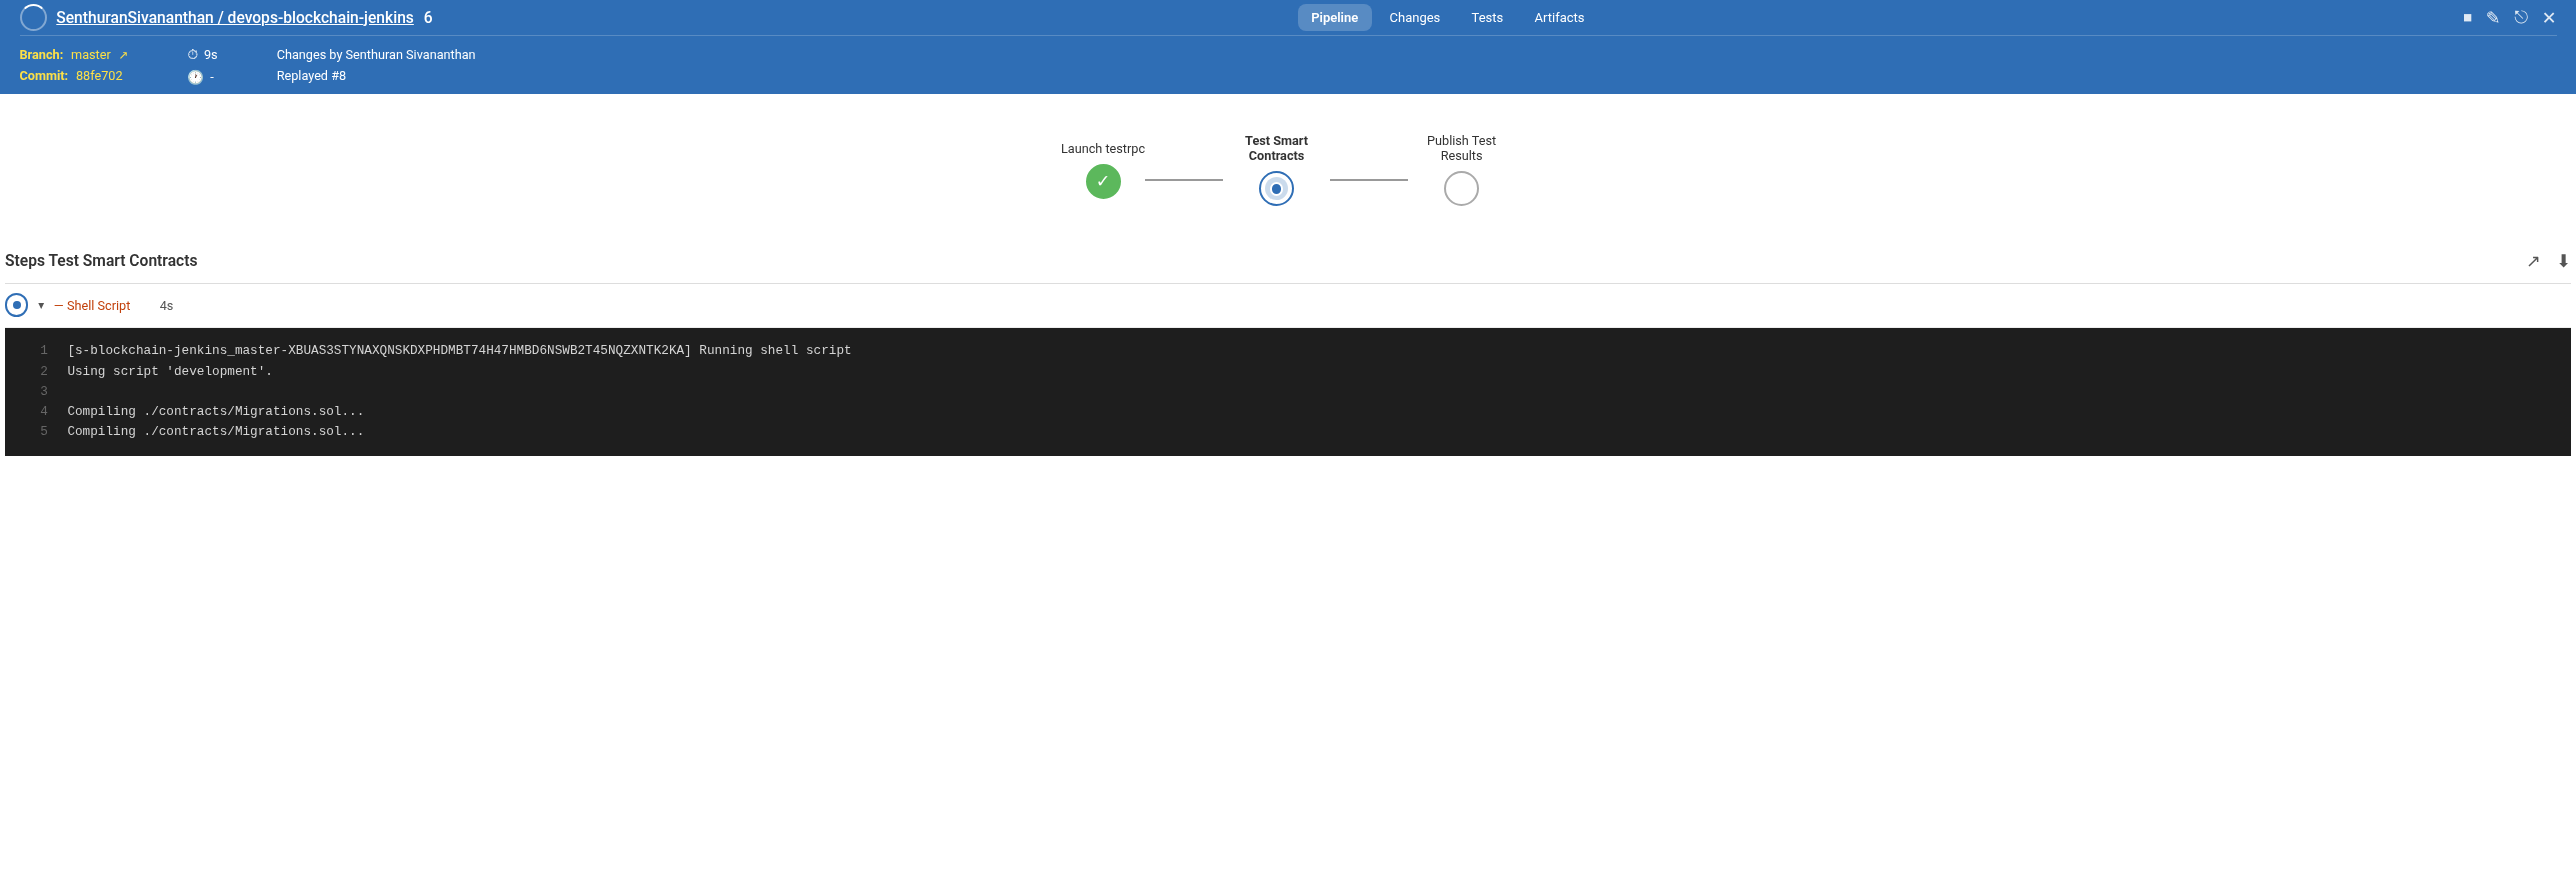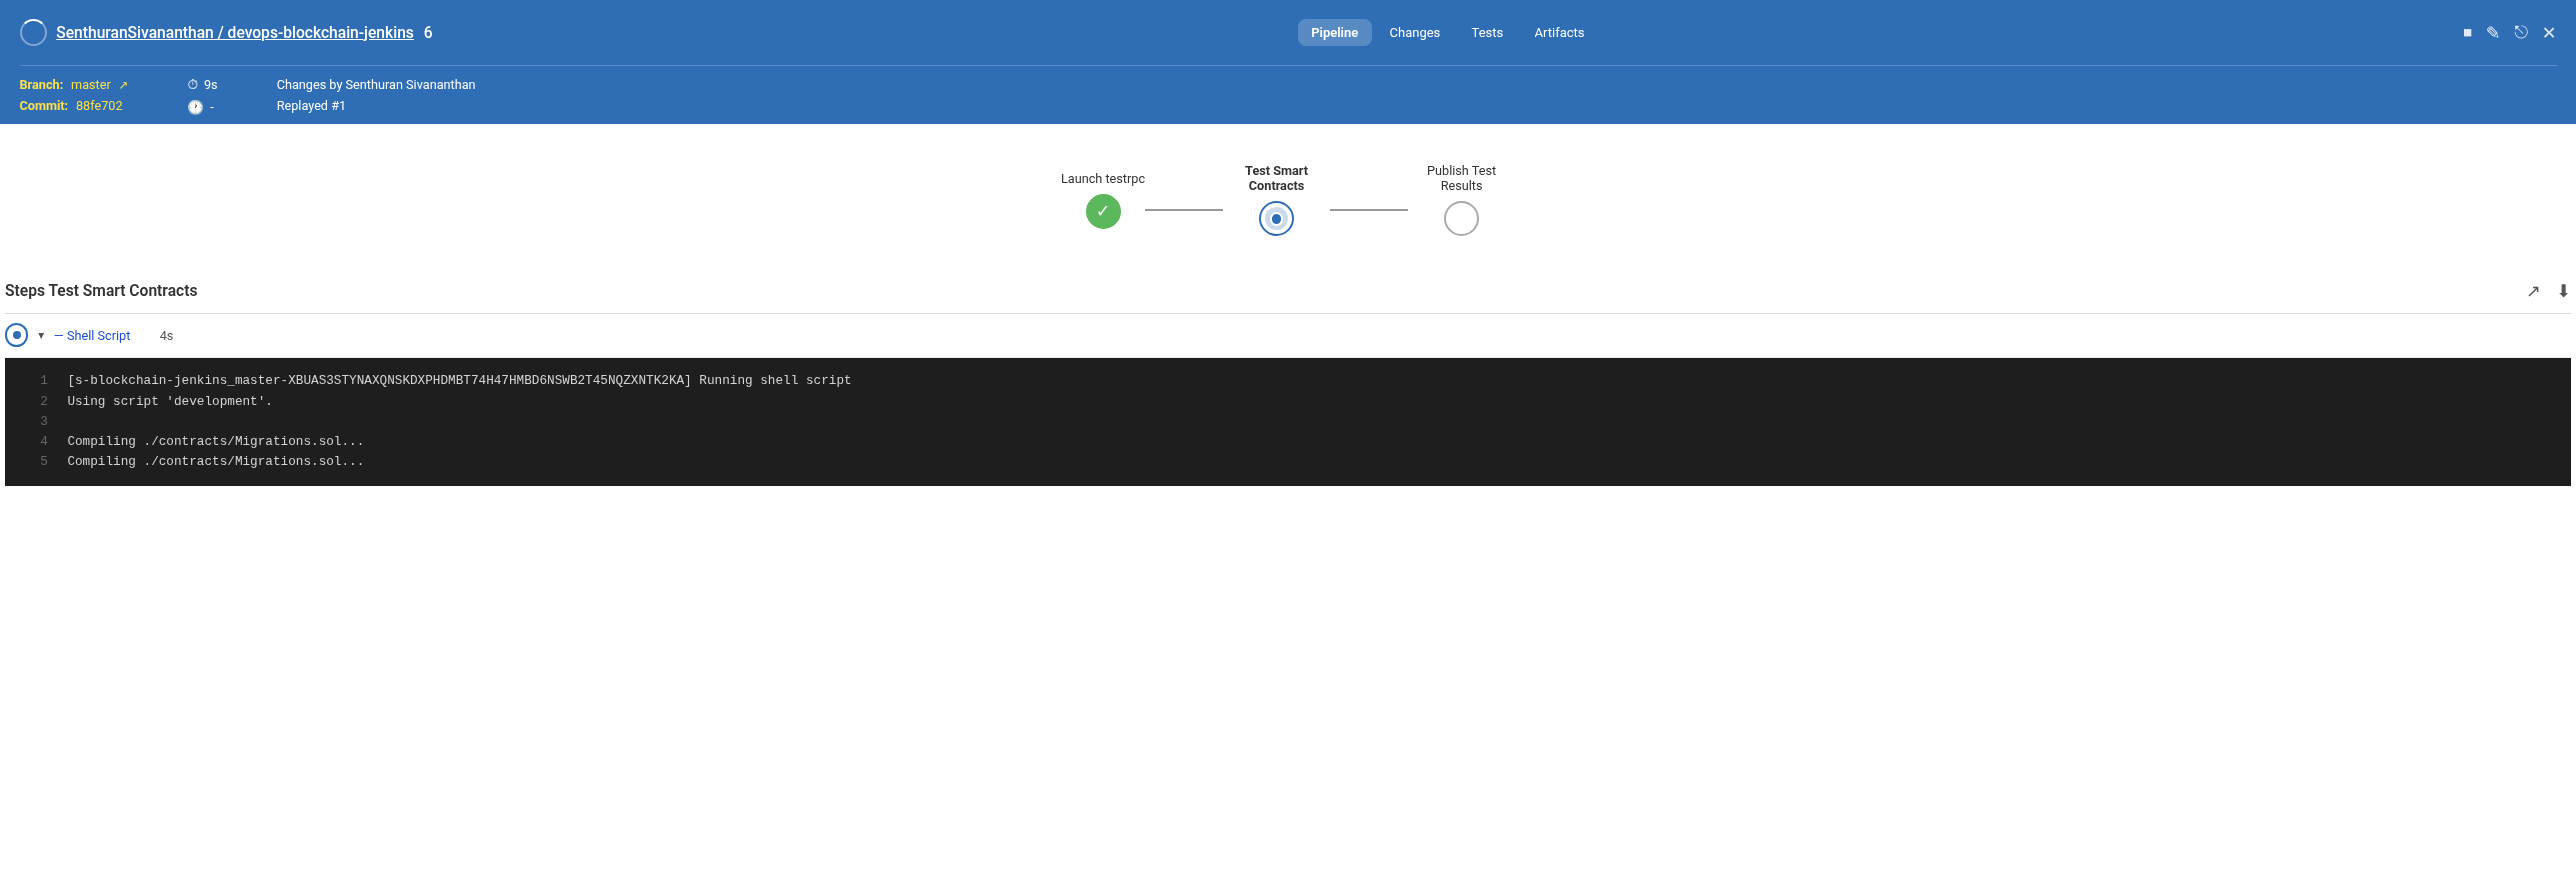--- a/index.html
+++ b/index.html
@@ -8,21 +8,21 @@
     
     .header {
       background: #2f6eb5;
       color: #fff;
       padding: 0 19.5px;
     }
     .header-top {
       display: flex;
       align-items: center;
       justify-content: space-between;
-      height: 66px;
+      height: 36px;
       border-bottom: 1px solid rgba(255,255,255,0.2);
     }
     .header-title {
       display: flex;
       align-items: center;
       gap: 9.8px;
     }
     .header-title a {
       color: #fff;
       text-decoration: underline;
@@ -251,21 +251,21 @@
       color: #555;
       cursor: pointer;
     }
     .step-label {
       flex: 1;
       font-size: 12.7px;
       color: #333;
       font-family: monospace;
     }
     .step-type {
-      color: #1d4ed8;
+      color: #c2410c;
       font-size: 12.7px;
     }
     .step-duration {
       font-size: 12.7px;
       color: #555;
       margin-left: 19.5px;
     }
 
     
     .log-output {
@@ -335,21 +335,21 @@
         <span>9s</span>
       </div>
       <div class="meta-timing">
         <span class="clock-icon">🕐</span>
         <span>-</span>
       </div>
     </div>
 
     <div class="meta-right">
       <div>Changes by Senthuran Sivananthan</div>
-      <div>Replayed #1</div>
+      <div>Replayed #8</div>
     </div>
   </div>
 </div>
 
 <div class="pipeline-canvas">
   <div class="pipeline-stages">
 
     <div class="stage">
       <div class="stage-label">Launch testrpc</div>
       <div class="stage-circle success">

